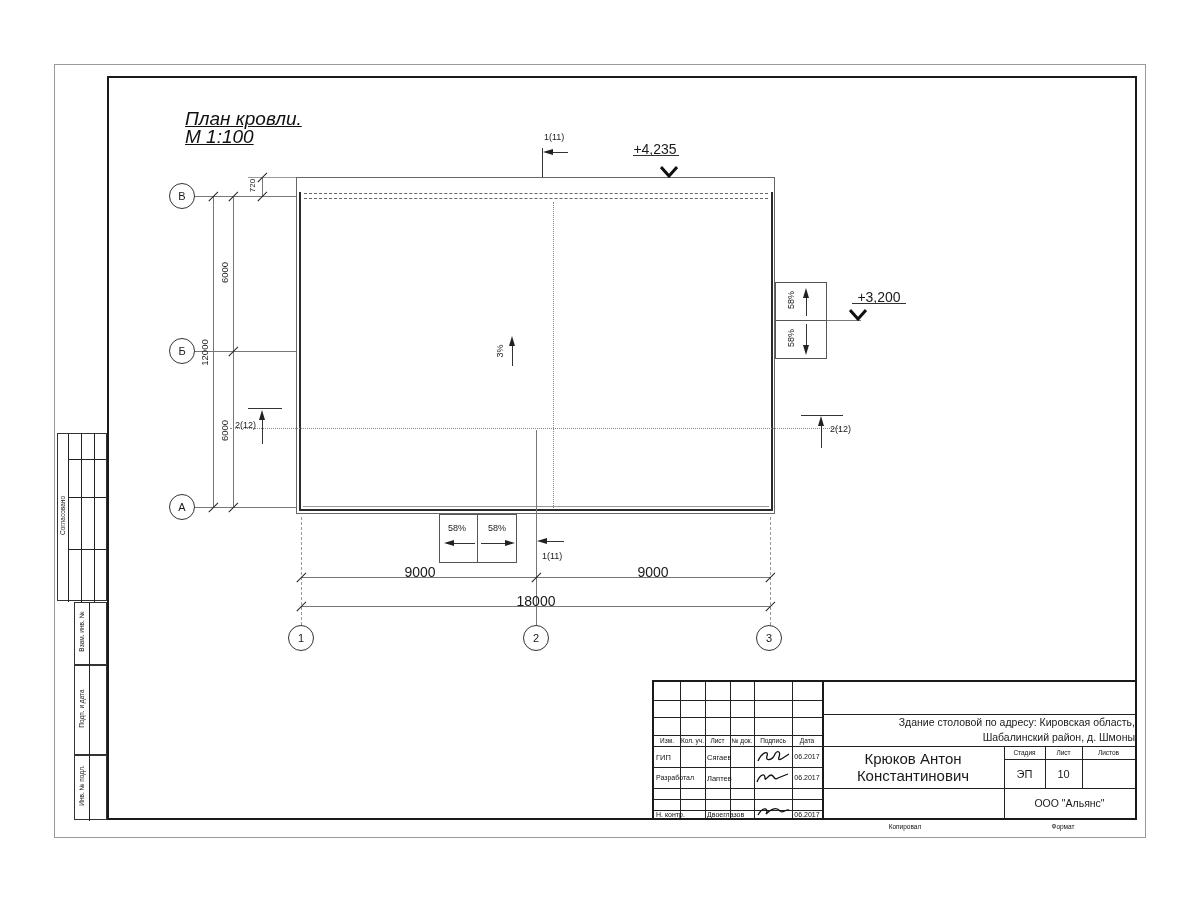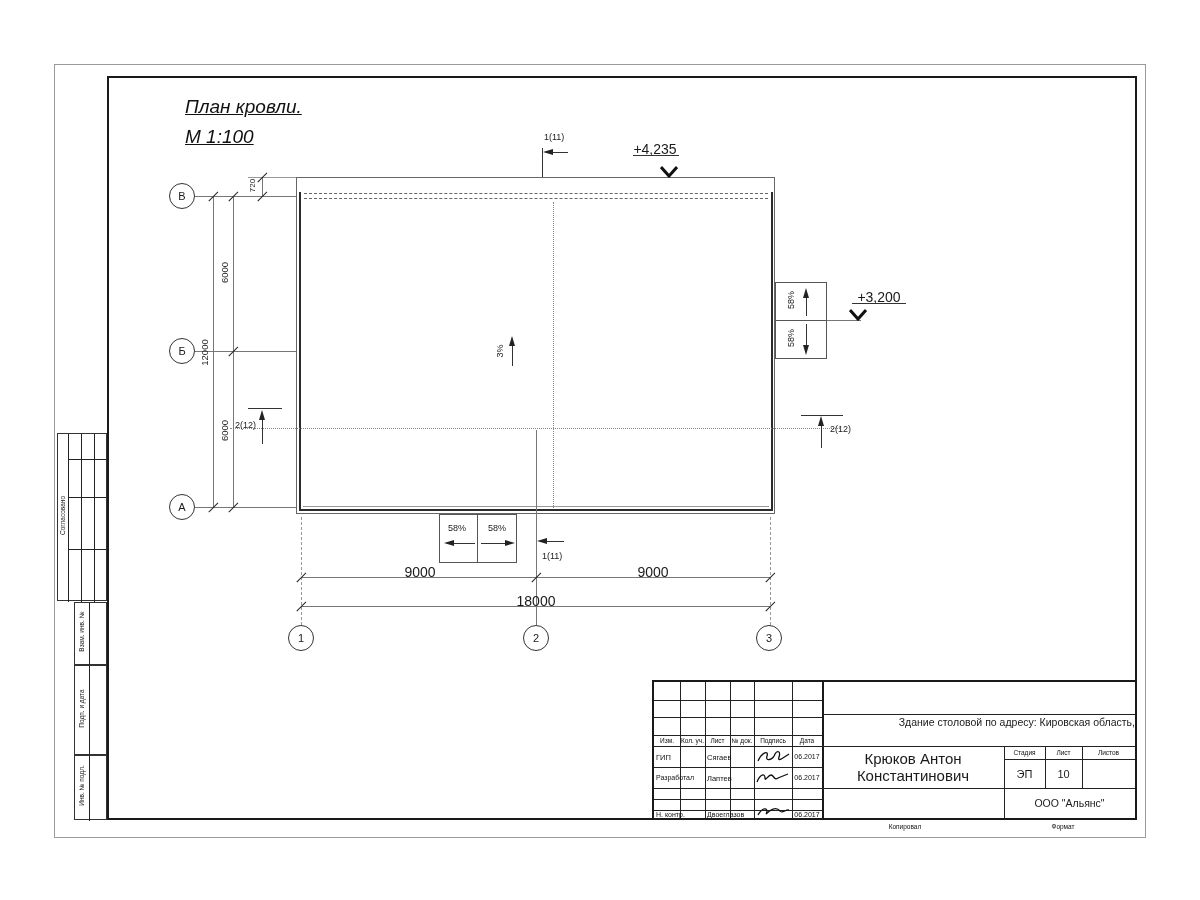--- a/index.html
+++ b/index.html
@@ -58,21 +58,21 @@
   <div class="abs" style="left:74px;top:665px;width:33px;height:90px;border:1px solid #333;box-sizing:border-box;">
     <div class="tb-line-v" style="left:14px;top:0;height:90px;"></div>
   </div>
   <div class="vlabel" style="left:56px;top:705px;width:50px;">Подп. и дата</div>
 
   <div class="abs" style="left:74px;top:755px;width:33px;height:65px;border:1px solid #333;box-sizing:border-box;">
     <div class="tb-line-v" style="left:14px;top:0;height:65px;"></div>
   </div>
   <div class="vlabel" style="left:56px;top:782px;width:50px;">Инв. № подл.</div>
 
-  <div class="title" style="left:185px;top:96px;">План кровли.</div>
+  <div class="title" style="left:185px;top:108px;">План кровли.</div>
   <div class="title" style="left:185px;top:126px;">М 1:100</div>
 
   <div class="abs" style="left:296px;top:177px;width:479px;height:337px;border:1px solid #666;box-sizing:border-box;"></div>
 
   <div class="vlk" style="left:299px;top:192px;height:318px;"></div>
   <div class="vlk" style="left:771px;top:192px;height:318px;"></div>
   <div class="hlk" style="left:299px;top:509px;width:474px;"></div>
   <div class="hl" style="left:303px;top:506px;width:466px;background:#999;"></div>
 
   <div class="hdash" style="left:304px;top:193px;width:464px;"></div>
@@ -226,20 +226,21 @@
     </svg>
     <div class="tb-txt" style="left:2px;top:129px;font-size:7px;">Н. контр.</div>
     <div class="tb-txt" style="left:53px;top:129px;font-size:7px;">Двоеглазов</div>
     <div class="tb-hdr" style="left:138px;top:129px;width:30px;font-size:7px;">06.2017</div>
     <svg class="abs" style="left:100px;top:119px;" width="38" height="18" viewBox="0 0 38 18">
       <path d="M4,14 C10,4 15,8 12,13 C16,9 22,5 26,10 C28,13 32,8 35,9" fill="none" stroke="#111" stroke-width="1.3"></path>
     </svg>
 
     <div class="abs" style="left:168px;top:33px;width:313px;height:31px;text-align:right;font-size:10.5px;line-height:15px;">
       <div>Здание столовой по адресу: Кировская область,</div>
+      <div>Шабалинский район, д. Шмоны</div>
     </div>
     <div class="abs cell-center" style="left:168px;top:64px;width:182px;height:42px;font-size:15px;">Крюков Антон Константинович</div>
     <div class="tb-hdr" style="left:350px;top:67px;width:41px;">Стадия</div>
     <div class="tb-hdr" style="left:391px;top:67px;width:37px;">Лист</div>
     <div class="tb-hdr" style="left:428px;top:67px;width:53px;">Листов</div>
     <div class="abs cell-center" style="left:350px;top:77px;width:41px;height:29px;font-size:11px;">ЭП</div>
     <div class="abs cell-center" style="left:391px;top:77px;width:37px;height:29px;font-size:11px;">10</div>
     <div class="abs cell-center" style="left:350px;top:106px;width:131px;height:30px;font-size:10.5px;">ООО "Альянс"</div>
   </div>
 

